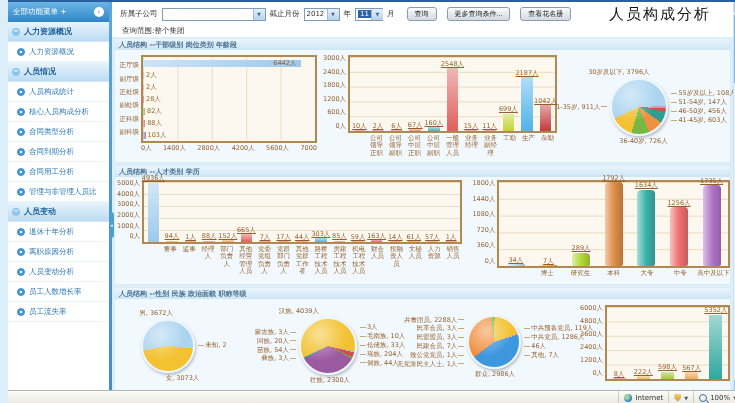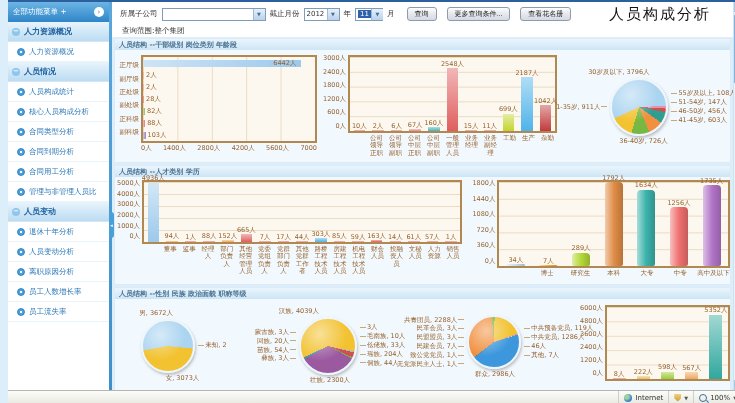--- a/index.html
+++ b/index.html
@@ -51,21 +51,21 @@
   .chart{font-size:6.5px;color:#96602c;box-sizing:border-box;min-width:0;}
   
   .vbar{display:flex;align-items:flex-start;}
   .vb-yax{display:flex;flex-direction:column;justify-content:space-between;height:var(--ph);min-width:25px;
     text-align:right;padding-right:2px;box-sizing:border-box;}
   .vb-yax span{line-height:1;display:block;}
   .vb-main{flex:1;display:flex;flex-direction:column;min-width:0;}
   .vb-plot{height:var(--ph);border:2px solid #b08850;display:flex;align-items:flex-end;position:relative;
     background:#fdf8ef;background-image:linear-gradient(#eadbc3 1px,transparent 1px);background-size:100% 20%;}
   .vb-slot{flex:1;display:flex;flex-direction:column;align-items:center;justify-content:flex-end;height:100%;min-width:0;}
-  .vb-val{white-space:nowrap;line-height:1;margin-bottom:1px;}
+  .vb-val{white-space:nowrap;line-height:1;margin-bottom:1px;text-decoration:underline;}
   .vb-bar{width:62%;max-width:13px;min-height:1px;flex:none;}
   .cylc .vb-bar{max-width:18px;width:82%;border-radius:4px 4px 2px 2px;}
   .vb-cats{display:flex;margin-top:2px;}
   .vb-cat{flex:1;display:flex;justify-content:center;min-width:0;}
   .vb-cat span{display:block;width:14px;line-height:1.15;text-align:center;word-break:break-all;}
   .nowrapcats .vb-cat span{width:auto;white-space:nowrap;}
   
   .hbarc{display:flex;flex-direction:column;}
   .hb-main{display:flex;}
   .hb-labels{width:24px;display:flex;flex-direction:column;justify-content:space-around;height:var(--ph);
@@ -168,25 +168,25 @@
           <div class="sb-section">
             <span class="sb-minus">−</span>
             <span>人员变动</span>
           </div>
           <div class="sb-item">
             <span class="sb-gear"></span>
             <span>退休十年分析</span>
           </div>
           <div class="sb-item">
             <span class="sb-gear"></span>
+            <span>离职原因分析</span>
+          </div>
+          <div class="sb-item">
+            <span class="sb-gear"></span>
             <span>人员变动分析</span>
-          </div>
-          <div class="sb-item">
-            <span class="sb-gear"></span>
-            <span>离职原因分析</span>
           </div>
           <div class="sb-item">
             <span class="sb-gear"></span>
             <span>员工人数增长率</span>
           </div>
           <div class="sb-item">
             <span class="sb-gear"></span>
             <span>员工流失率</span>
           </div>
         </div>

